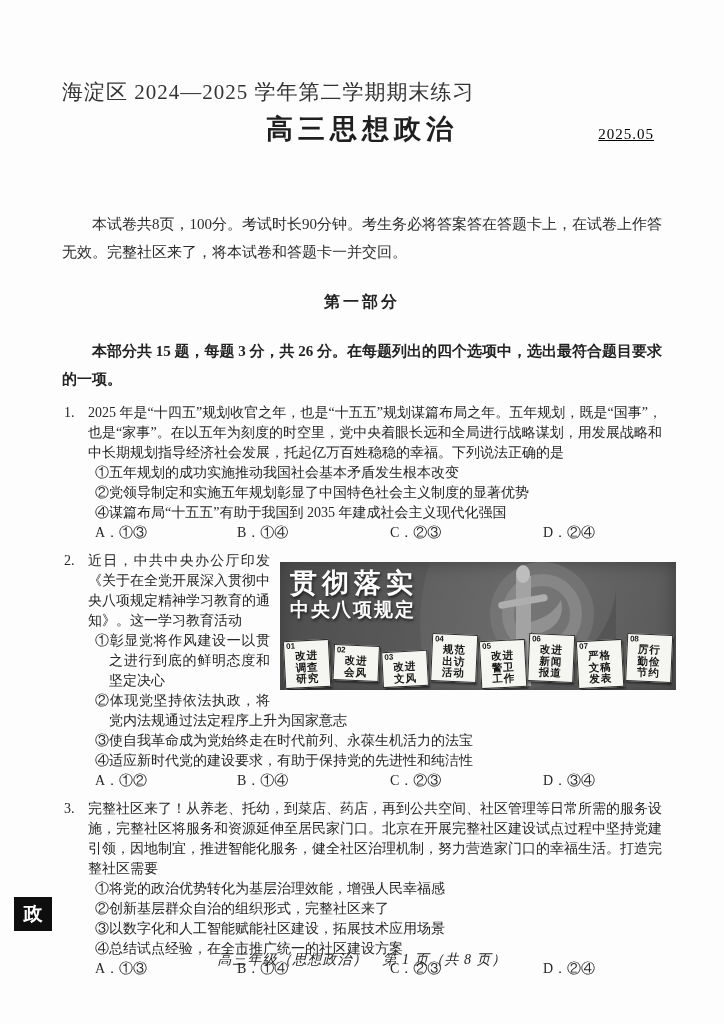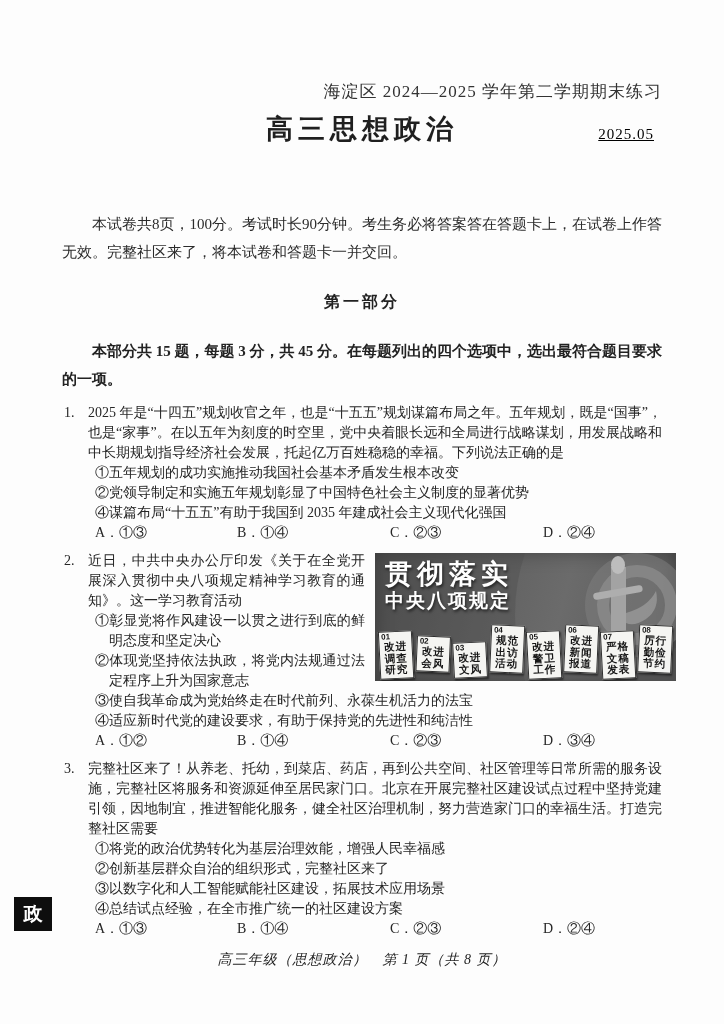--- a/index.html
+++ b/index.html
@@ -10,22 +10,22 @@
     font-family:"Liberation Serif","DejaVu Serif",serif;
     overflow:hidden;
   }
   .page{
     position:relative;
     width:724px;height:1024px;
     box-sizing:border-box;
     padding:80px 62px 0 62px;
   }
   .header-title{
-    text-align:right;
-    font-size:17px;
+    text-align:left;
+    font-size:21px;
     line-height:24px;
     letter-spacing:1px;
     color:#333;
   }
   .subject-row{position:relative;margin-top:6px;height:40px;}
   .subject-title{
     margin:0;text-align:center;
     font-size:27px;line-height:38px;
     font-weight:bold;letter-spacing:5px;color:#1f1f1f;
   }
@@ -57,22 +57,22 @@
     text-align:justify;
   }
   .q-choices{
     display:grid;
     grid-template-columns:142px 153px 153px 1fr;
     padding-left:33px;
   }
   
   .q-figure{
     float:right;
-    width:301px;height:128px;
-    margin:2px -14px 8px 10px;
+    width:396px;height:128px;
+    margin:11px -14px 8px 10px;
     position:relative;overflow:hidden;
     background:linear-gradient(105deg,#4f4f4f 0%,#616161 35%,#6b6b6b 60%,#585858 100%);
     box-shadow:inset 0 0 18px rgba(0,0,0,.35);
   }
   .fig-bg{position:absolute;inset:0;}
   .fig-title{
     position:absolute;top:6px;left:10px;
     font-family:"Liberation Sans","DejaVu Sans",sans-serif;
     color:#fff;font-weight:bold;
     text-shadow:1px 2px 3px rgba(0,0,0,.65);
@@ -127,21 +127,21 @@
 
   <div class="subject-row">
     <h1 class="subject-title">高三思想政治</h1>
     <span class="exam-date">2025.05</span>
   </div>
 
   <p class="instructions">本试卷共8页，100分。考试时长90分钟。考生务必将答案答在答题卡上，在试卷上作答无效。完整社区来了，将本试卷和答题卡一并交回。</p>
 
   <div class="part-heading">第一部分</div>
 
-  <p class="part-intro">本部分共 15 题，每题 3 分，共 45 分。在每题列出的四个选项中，选出最符合题目要求的一项。</p>
+  <p class="part-intro">本部分共 15 题，每题 3 分，共 26 分。在每题列出的四个选项中，选出最符合题目要求的一项。</p>
 
   <div class="questions">
 
     <div class="question">
       <div class="q-stem-wrap">
         <span class="q-num">1.</span>
         <span>2025 年是“十四五”规划收官之年，也是“十五五”规划谋篇布局之年。五年规划，既是“国事”，也是“家事”。在以五年为刻度的时空里，党中央着眼长远和全局进行战略谋划，用发展战略和中长期规划指导经济社会发展，托起亿万百姓稳稳的幸福。下列说法正确的是</span>
       </div>
       <p class="q-item">①五年规划的成功实施推动我国社会基本矛盾发生根本改变</p>
       <p class="q-item">②党领导制定和实施五年规划彰显了中国特色社会主义制度的显著优势</p>

